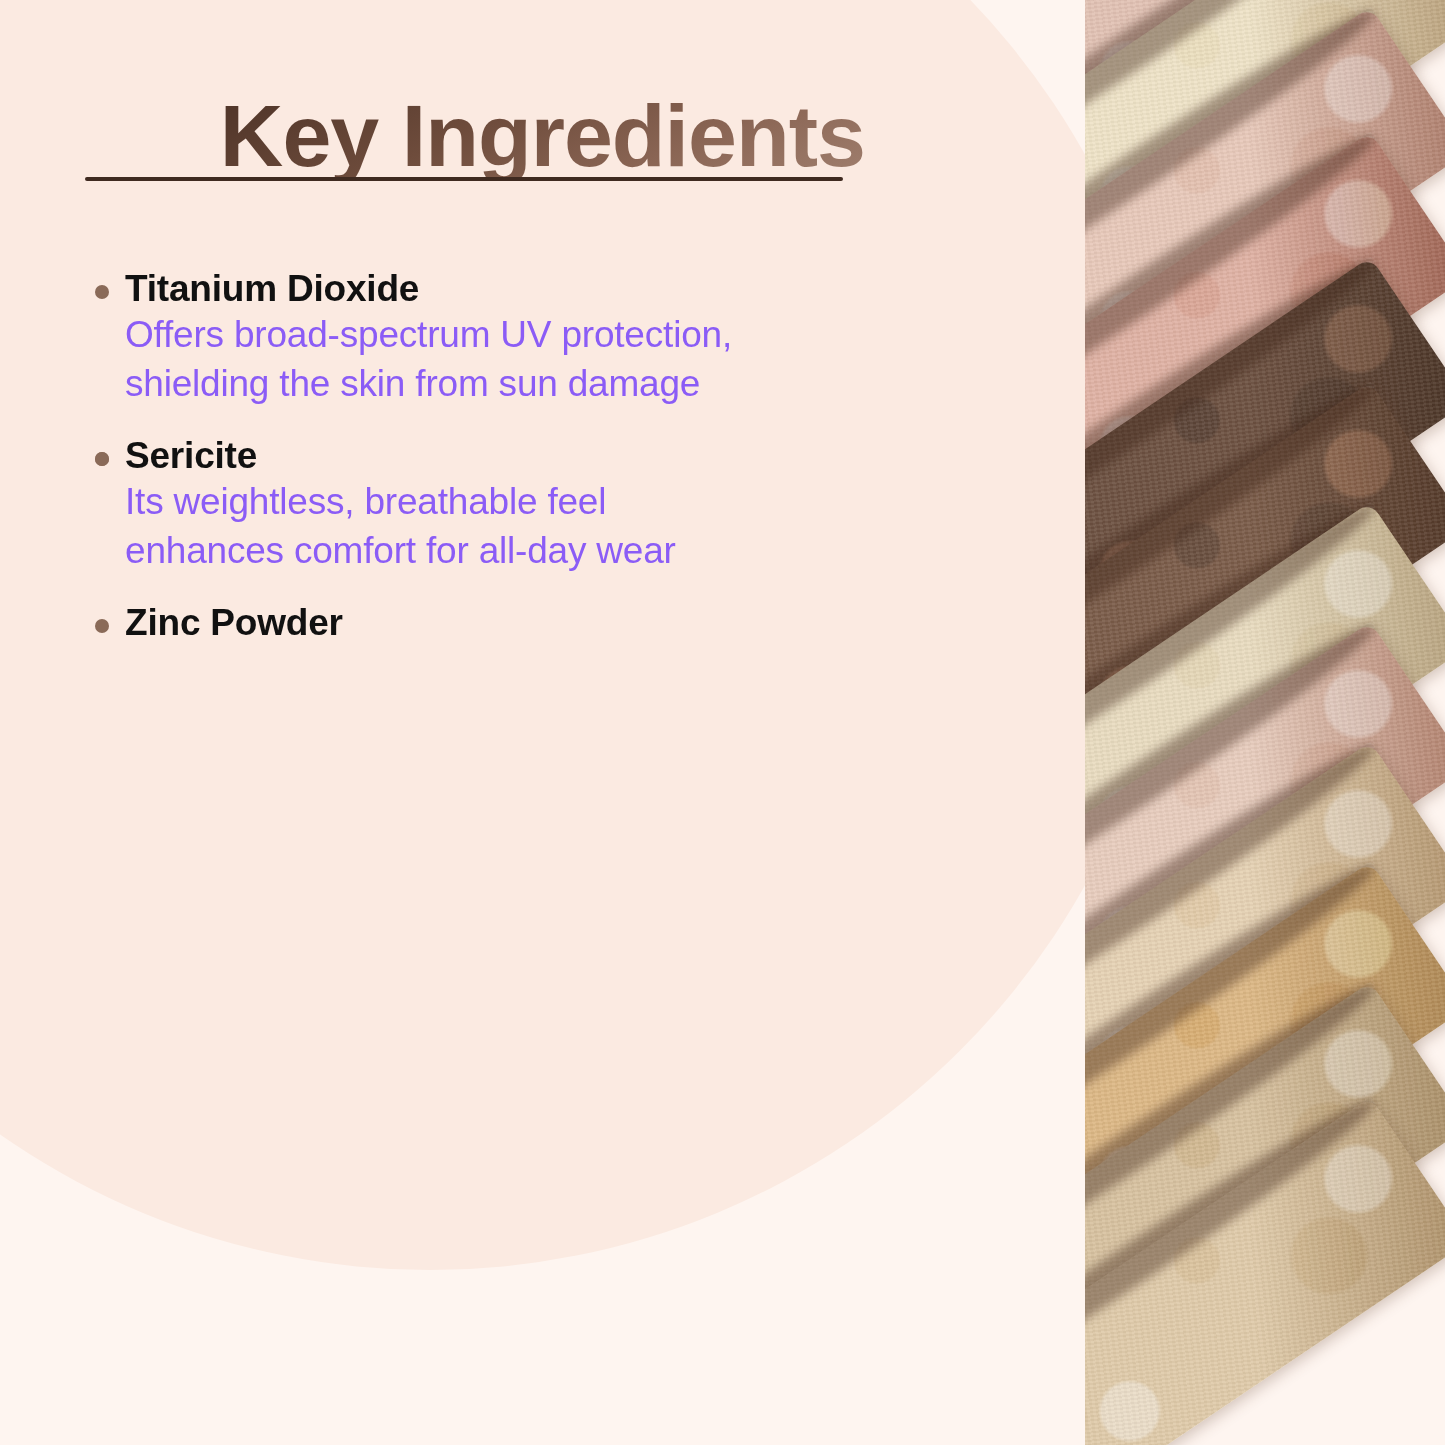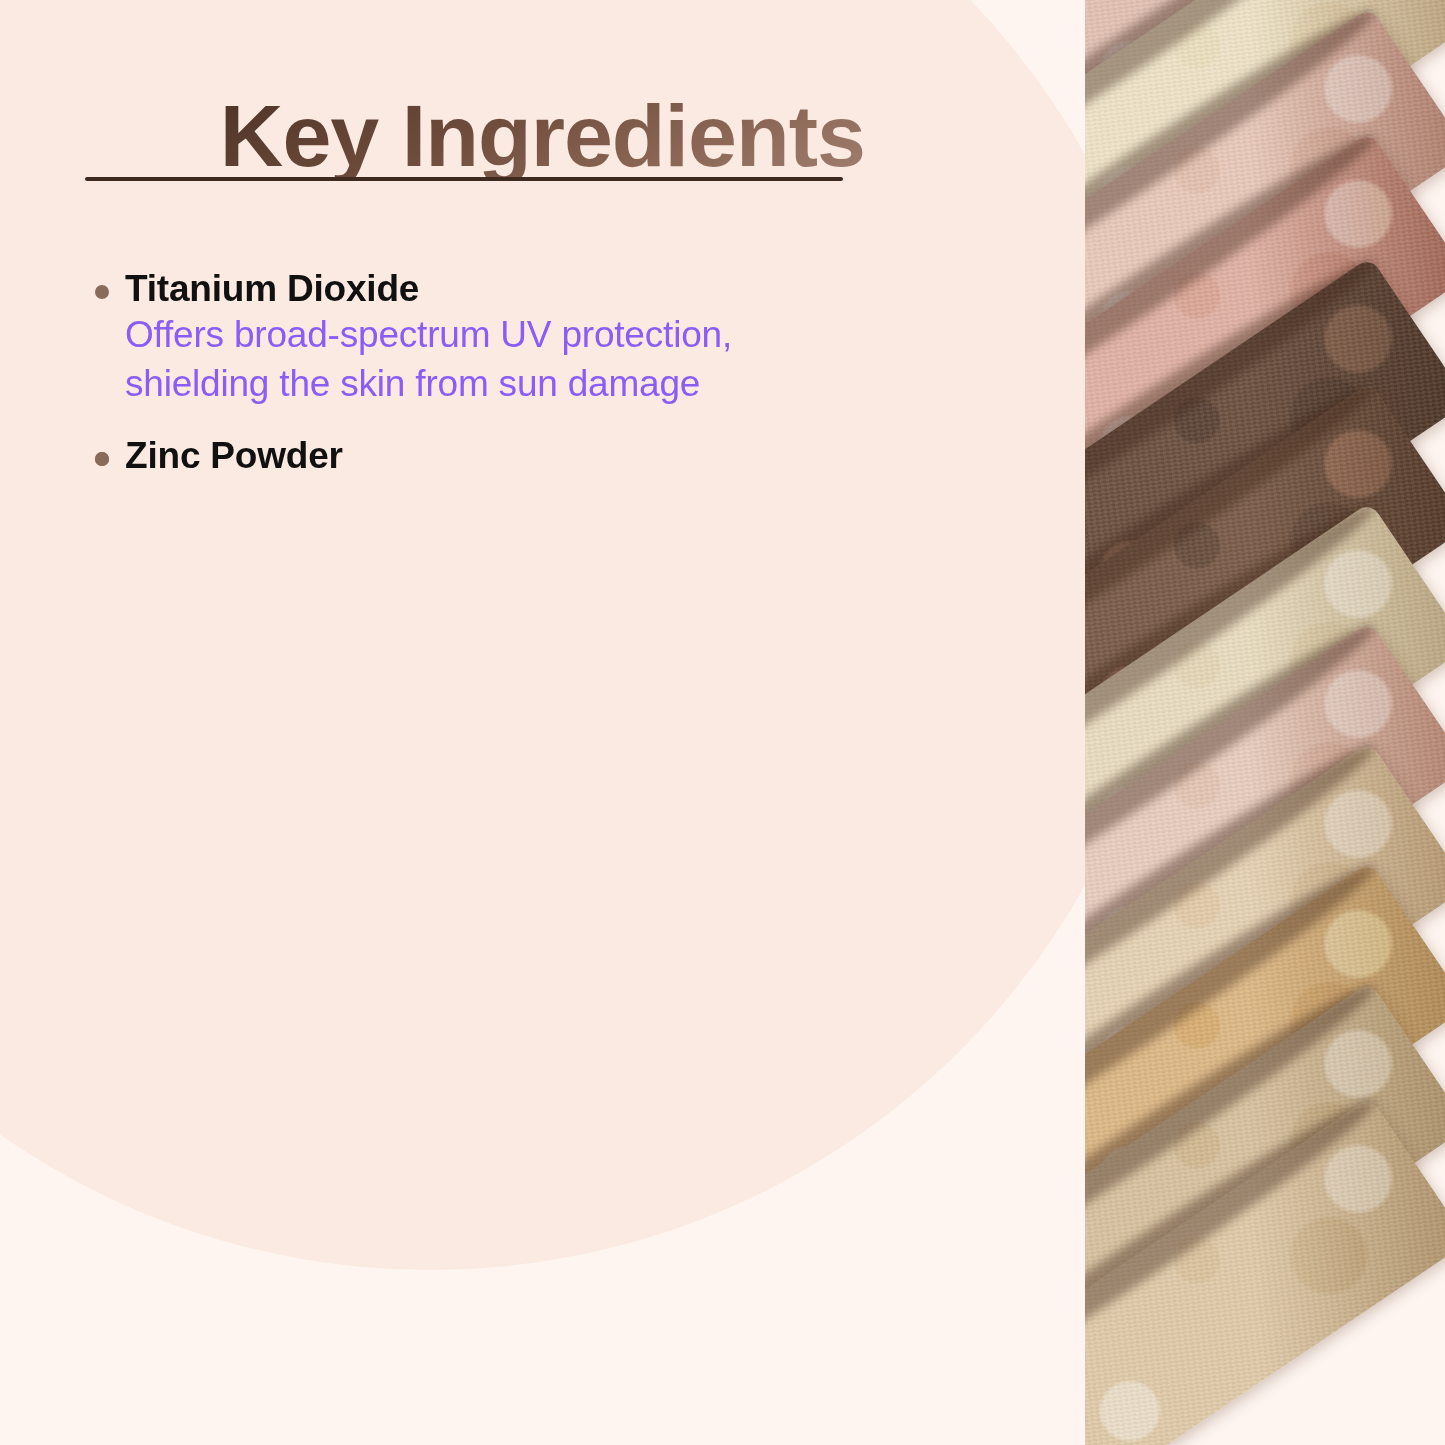--- a/index.html
+++ b/index.html
@@ -194,20 +194,26 @@
         <span class="ing-name">Titanium Dioxide</span>
         <span class="ing-desc">Offers broad-spectrum UV protection,
 shielding the skin from sun damage</span>
       </li>
 
       <li class="ing-item">
         <span class="ing-bullet"></span>
       </li>
 
 
+      <li class="ing-item">
+        <span class="ing-bullet"></span>
+        <span class="ing-name">Sericite</span>
+        <span class="ing-desc">Its weightless, breathable feel
+enhances comfort for all-day wear</span>
+      </li>
 
       <li class="ing-item">
         <span class="ing-bullet"></span>
         <span class="ing-name">Zinc Powder</span>
       </li>
 
     </ul>
   </div>
 
   <div class="powder" id="powder-strip">

